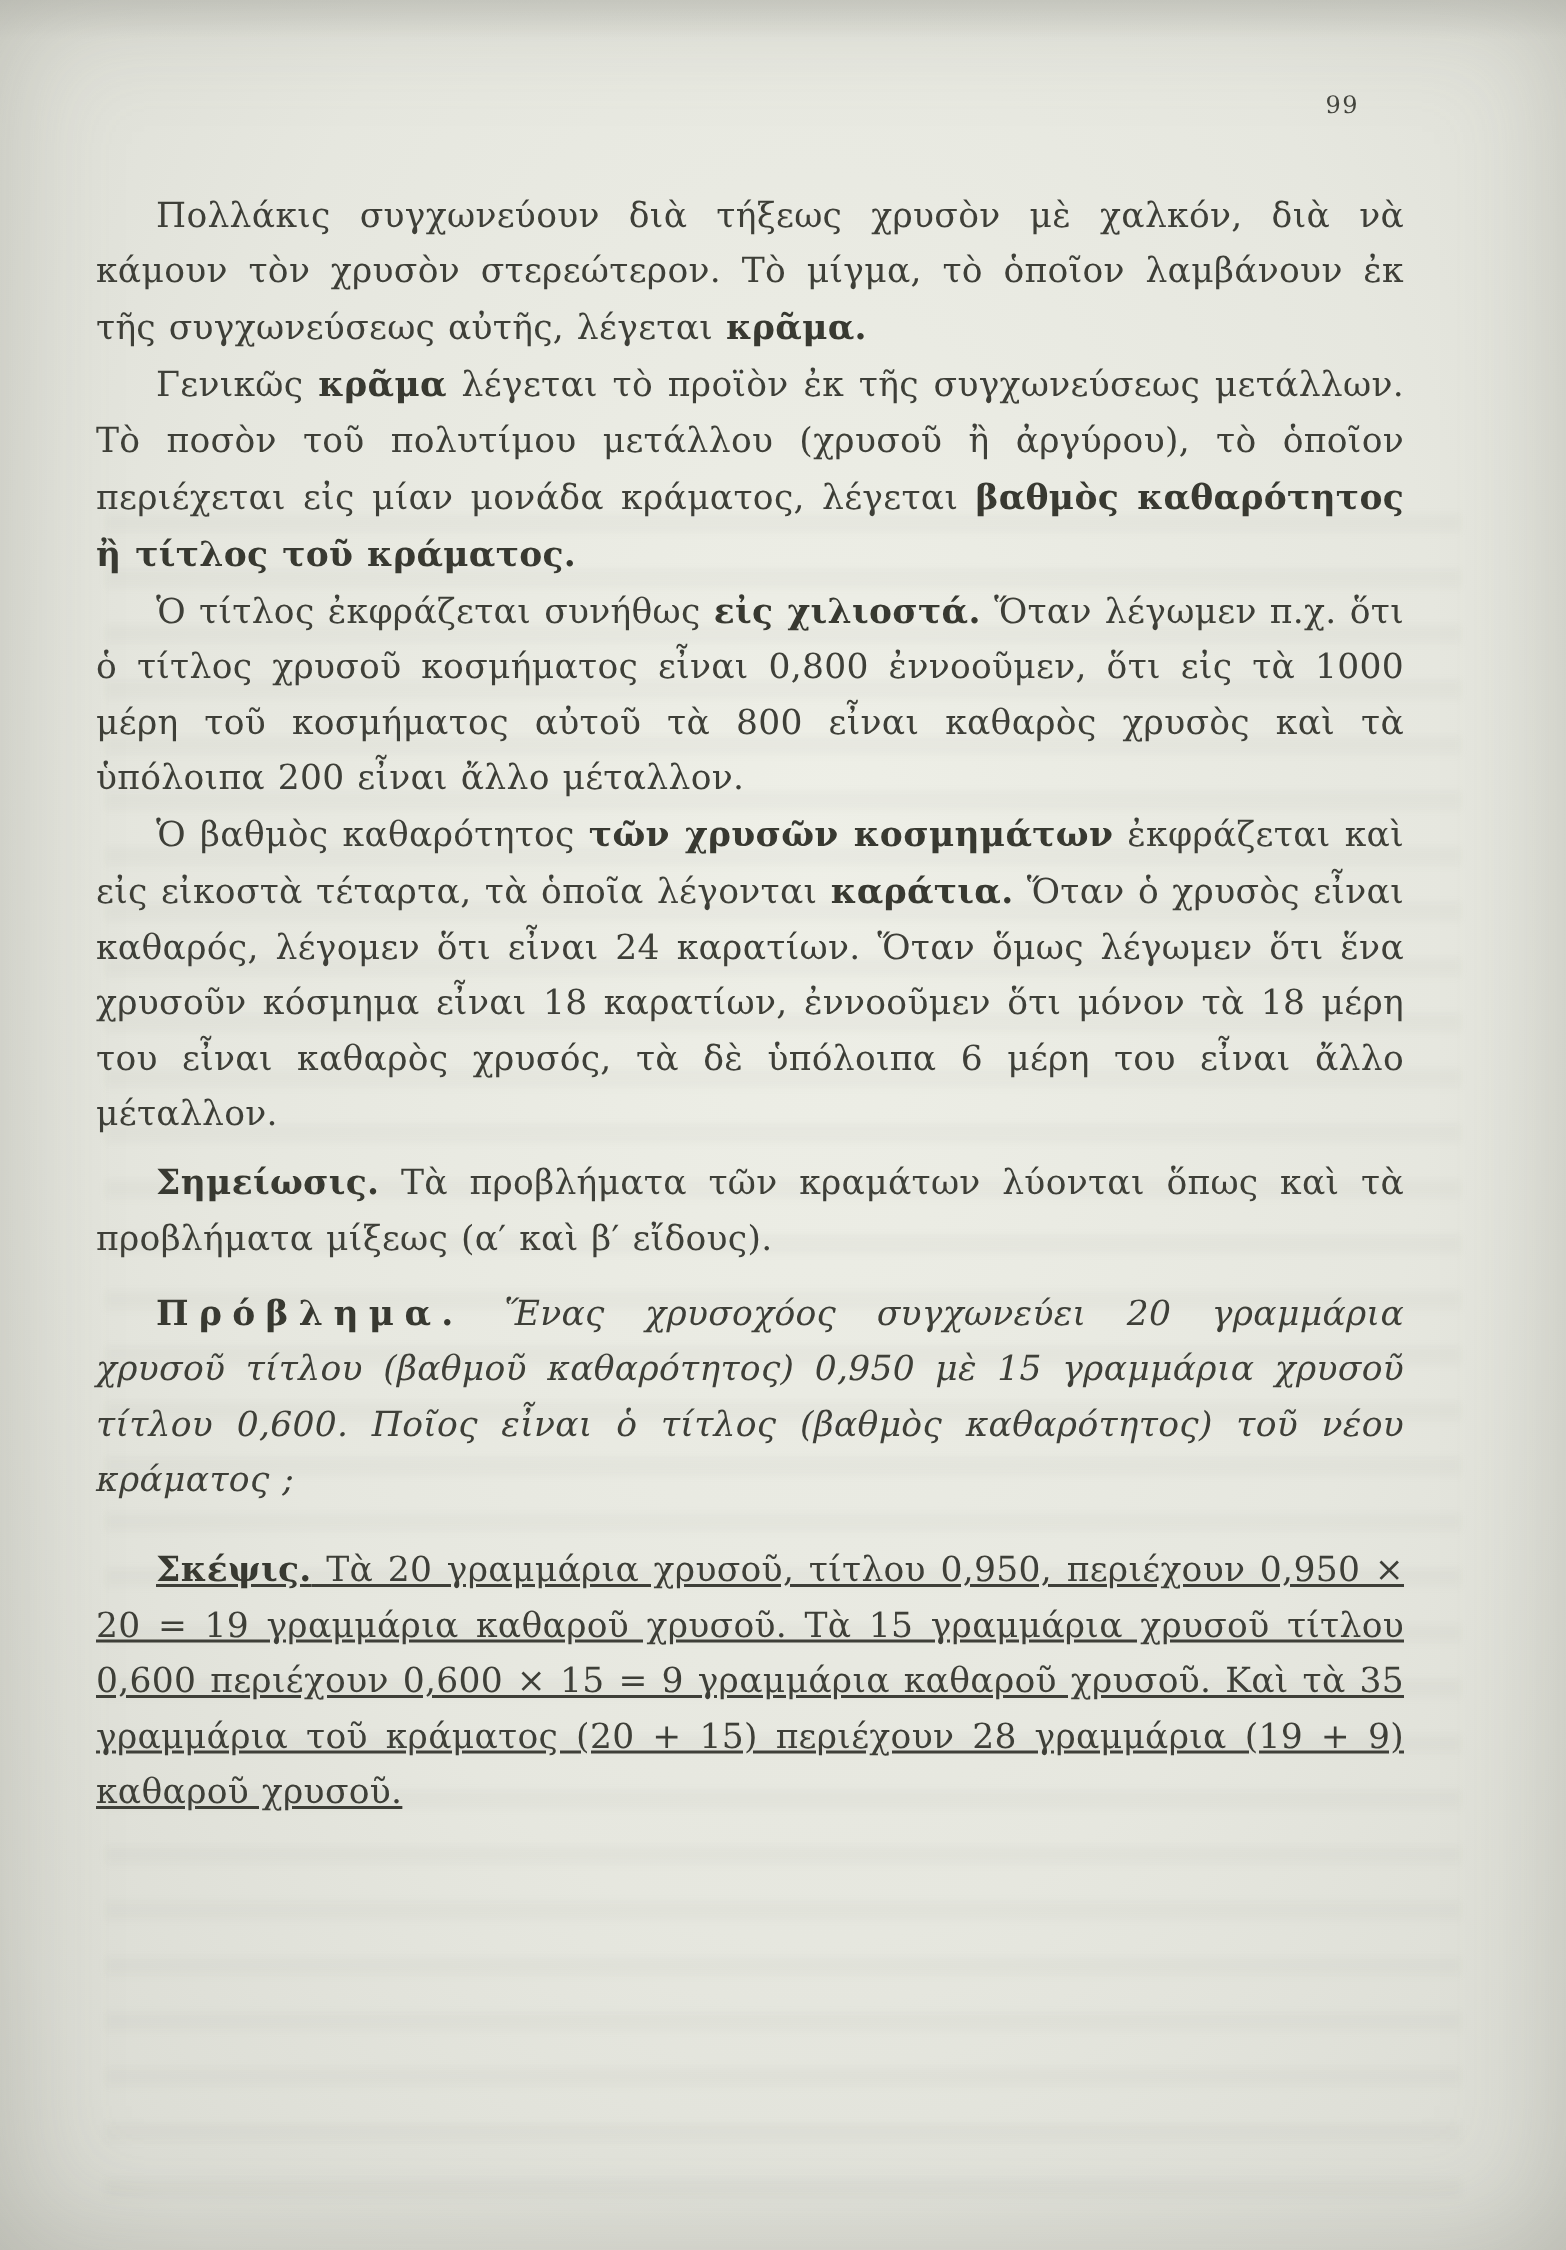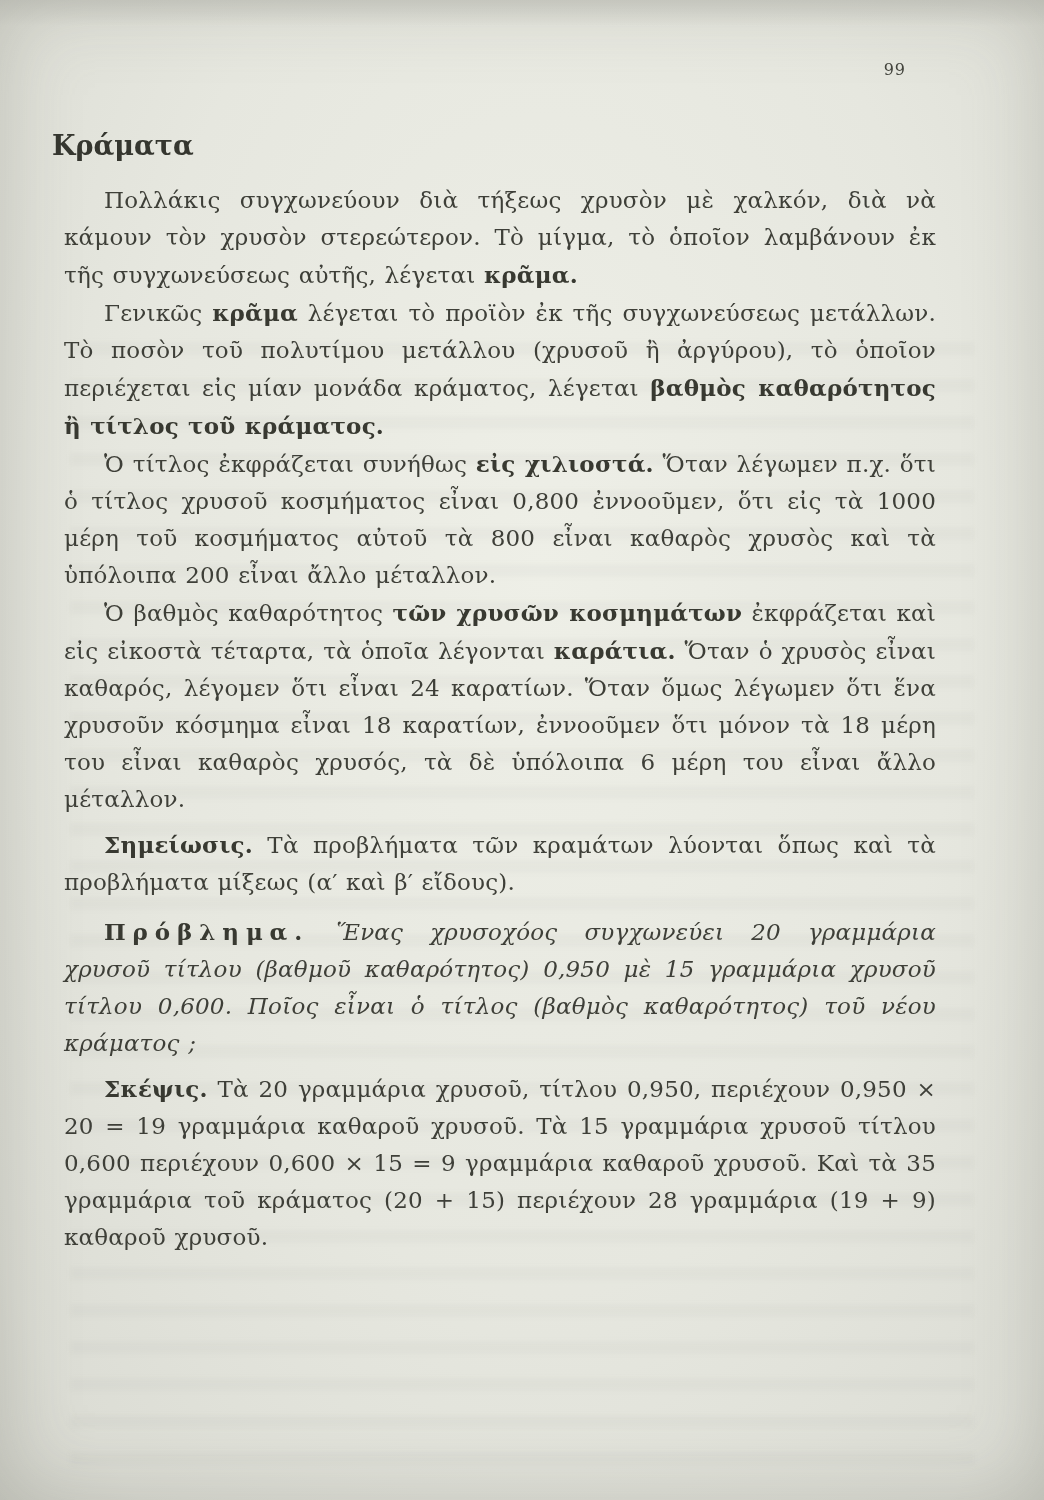--- a/index.html
+++ b/index.html
@@ -71,36 +71,35 @@
     font-weight: bold;
     color: #35362f;
     text-indent: 0;
   }
   .run { font-style: normal; font-weight: normal; }
   .bold { font-weight: bold; color: #383931; }
   .italic { font-style: italic; }
   .spaced { letter-spacing: 0.30em; }
   .para-note { margin-top: 8px; }
   .para-problem { margin-top: 12px; }
-  .para-reasoning { margin-top: 8px; }
+  .para-reasoning { margin-top: 22px; text-decoration: underline; }
 </style>
 </head>
 <body>
 
 <div class="page">
 
   <div class="scan-top-band"></div>
   <div class="bleed-through"></div>
 
   <div class="page-number">99</div>
 
   <div class="content">
 
 
-    <h2 class="heading">Κράματα</h2>
 
     <p class="para"><span class="run">Πολλάκις συγχωνεύουν διὰ τήξεως χρυσὸν μὲ χαλκόν, διὰ νὰ κάμουν τὸν χρυσὸν στερεώτερον. Τὸ μίγμα, τὸ ὁποῖον λαμβάνουν ἐκ τῆς συγχωνεύσεως αὐτῆς, λέγεται </span><span class="run bold">κρᾶμα.</span></p>
 
     <p class="para"><span class="run">Γενικῶς </span><span class="run bold">κρᾶμα</span><span class="run"> λέγεται τὸ προϊὸν ἐκ τῆς συγχωνεύσεως μετάλλων. Τὸ ποσὸν τοῦ πολυτίμου μετάλλου (χρυσοῦ ἢ ἀργύρου), τὸ ὁποῖον περιέχεται εἰς μίαν μονάδα κράματος, λέγεται </span><span class="run bold">βαθμὸς καθαρότητος ἢ τίτλος τοῦ κράματος.</span></p>
 
     <p class="para"><span class="run">Ὁ τίτλος ἐκφράζεται συνήθως </span><span class="run bold">εἰς χιλιοστά.</span><span class="run"> Ὅταν λέγωμεν π.χ. ὅτι ὁ τίτλος χρυσοῦ κοσμήματος εἶναι 0,800 ἐννοοῦμεν, ὅτι εἰς τὰ 1000 μέρη τοῦ κοσμήματος αὐτοῦ τὰ 800 εἶναι καθαρὸς χρυσὸς καὶ τὰ ὑπόλοιπα 200 εἶναι ἄλλο μέταλλον.</span></p>
 
     <p class="para"><span class="run">Ὁ βαθμὸς καθαρότητος </span><span class="run bold">τῶν χρυσῶν κοσμημάτων</span><span class="run"> ἐκφράζεται καὶ εἰς εἰκοστὰ τέταρτα, τὰ ὁποῖα λέγονται </span><span class="run bold">καράτια.</span><span class="run"> Ὅταν ὁ χρυσὸς εἶναι καθαρός, λέγομεν ὅτι εἶναι 24 καρατίων. Ὅταν ὅμως λέγωμεν ὅτι ἕνα χρυσοῦν κόσμημα εἶναι 18 καρατίων, ἐννοοῦμεν ὅτι μόνον τὰ 18 μέρη του εἶναι καθαρὸς χρυσός, τὰ δὲ ὑπόλοιπα 6 μέρη του εἶναι ἄλλο μέταλλον.</span></p>
 
     <p class="para para-note"><span class="run bold">Σημείωσις.</span><span class="run"> Τὰ προβλήματα τῶν κραμάτων λύονται ὅπως καὶ τὰ προβλήματα μίξεως (α′ καὶ β′ εἴδους).</span></p>

